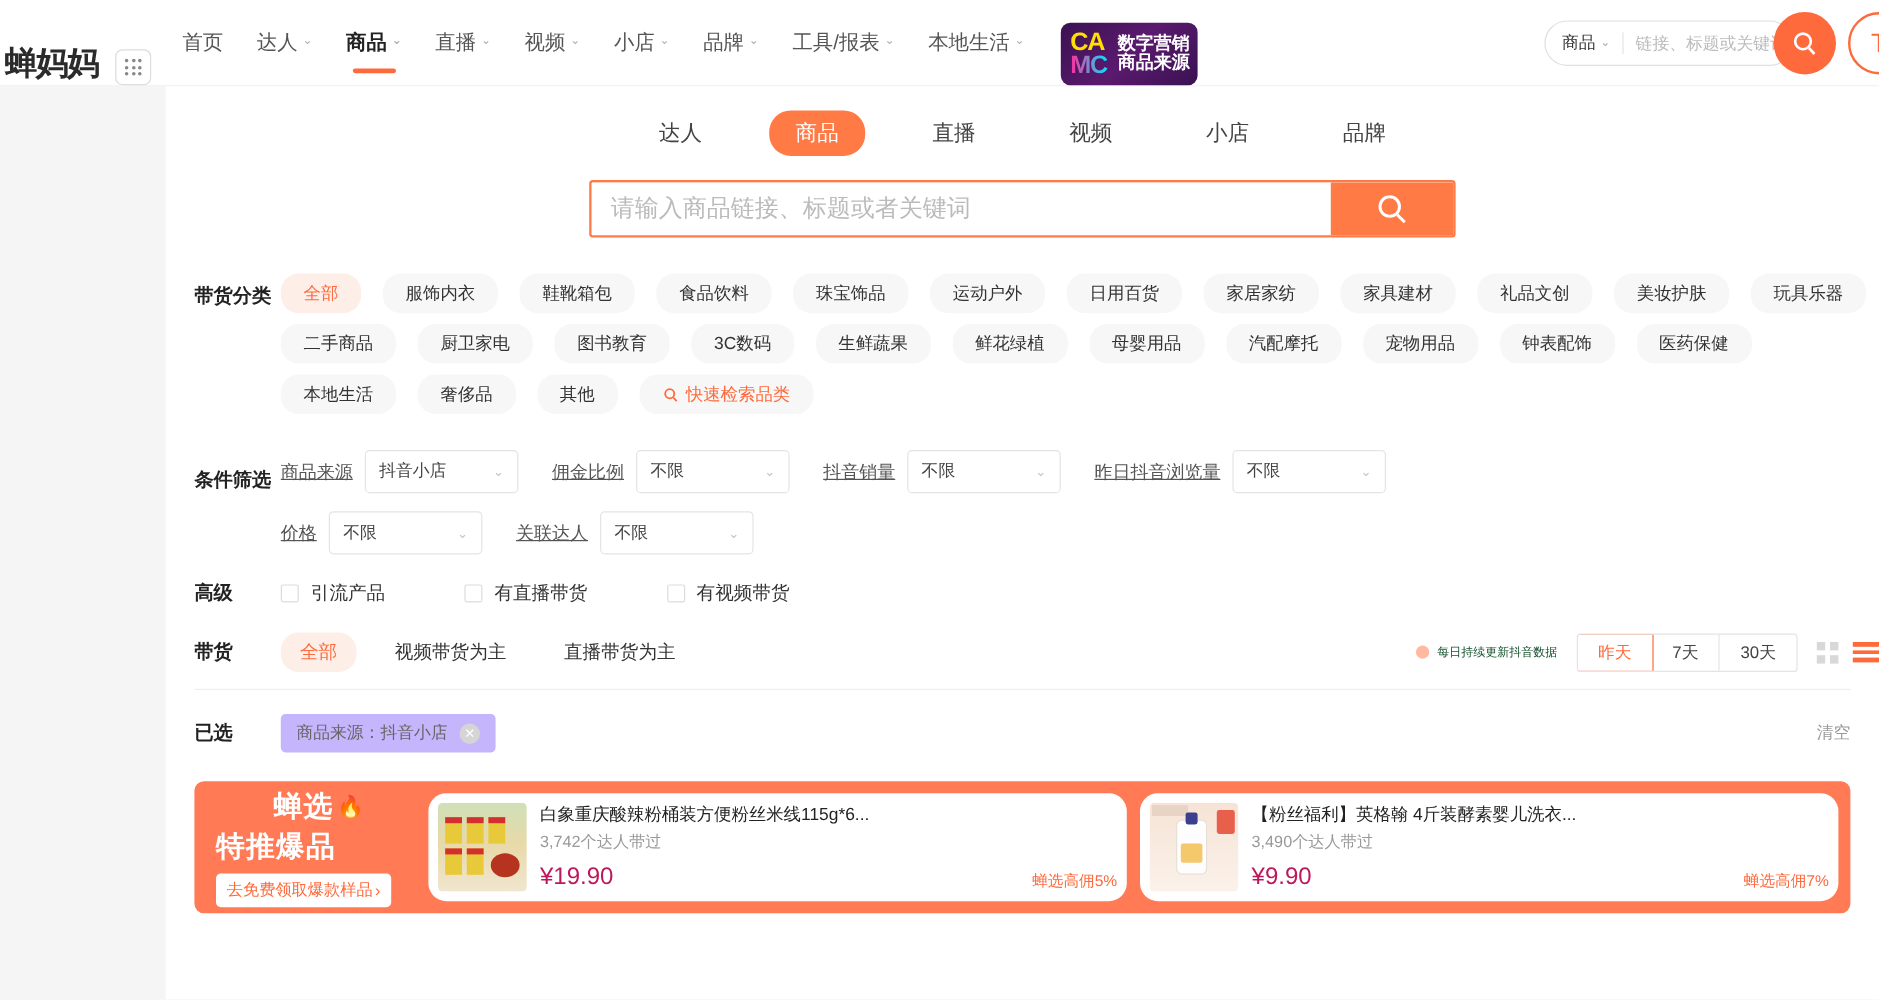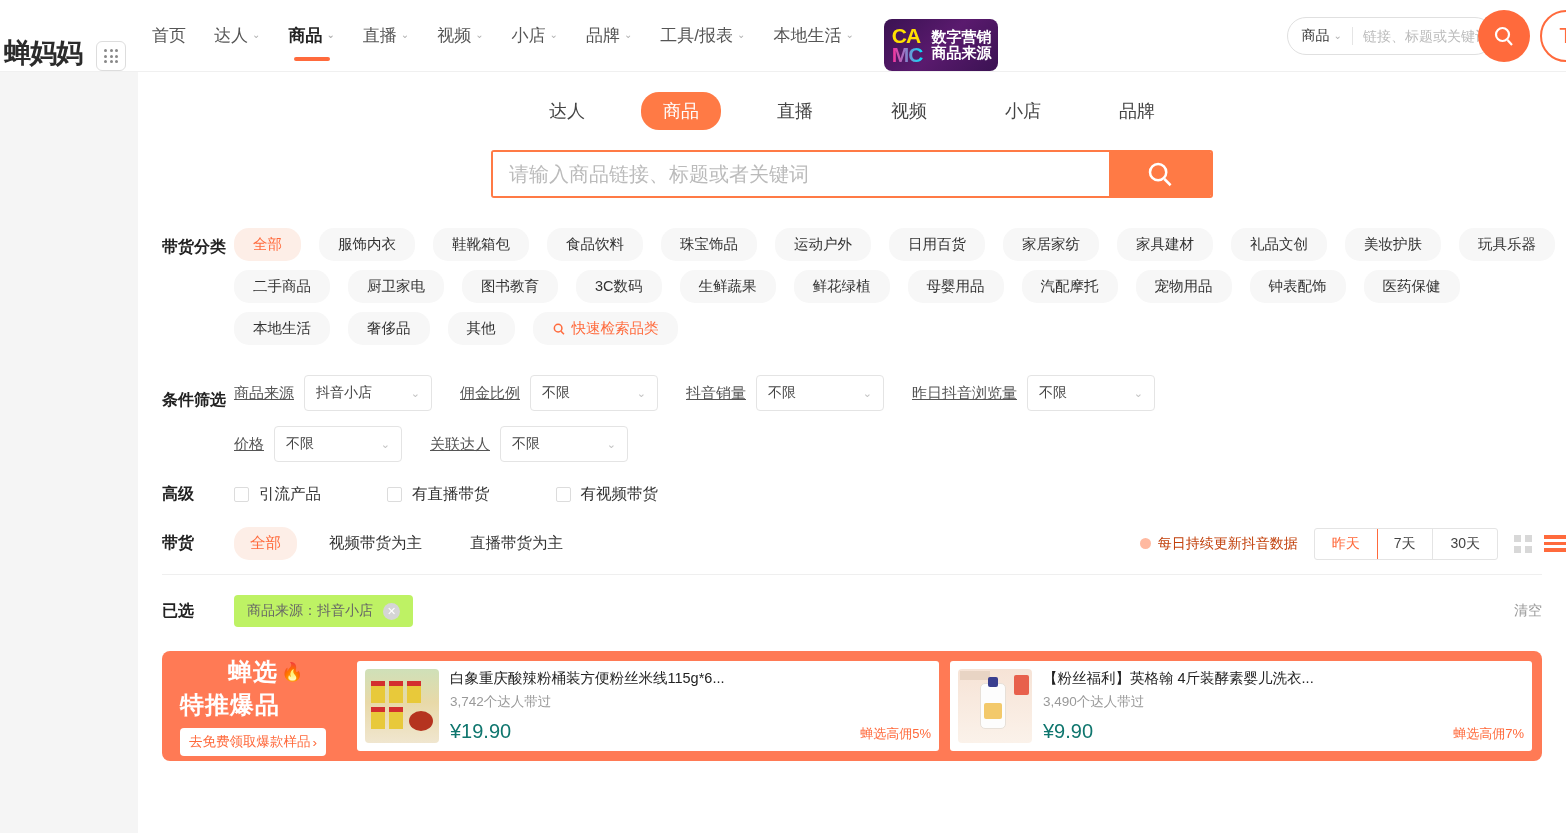--- a/index.html
+++ b/index.html
@@ -114,38 +114,38 @@
 
   .advrow { display: flex; align-items: center; margin-bottom: 22px; }
   .checkwrap { display: flex; align-items: center; gap: 10px; cursor: pointer; }
   .checkbox { width: 15px; height: 15px; border: 1px solid #dcdcdc; border-radius: 2px; background: #fff; flex-shrink: 0; }
   .checklabel { font-size: 15.5px; color: #333; white-space: nowrap; }
 
   .daihuo-row { display: flex; align-items: center; margin-bottom: 6px; position: relative; }
   .dh-opt { font-size: 15.5px; color: #333; padding: 6px 16px; border-radius: 15px; cursor: pointer; white-space: nowrap; }
   .dh-opt.active { background: #fdeee7; color: #ff6a3c; }
   .dh-right { position: absolute; right: 0; display: flex; align-items: center; gap: 16px; }
-  .update-note { display: flex; align-items: center; gap: 7px; font-size: 14px; color: #c2410c; white-space: nowrap; }
+  .update-note { display: flex; align-items: center; gap: 7px; font-size: 10px; color: #14532d; white-space: nowrap; }
   .dot-orange { width: 11px; height: 11px; border-radius: 50%; background: #ffb9a0; }
   .segmented { display: flex; border: 1px solid #e4e4e4; border-radius: 3px; overflow: hidden; height: 32px; }
   .seg { padding: 0 17px; display: flex; align-items: center; font-size: 14px; color: #444; cursor: pointer; border-right: 1px solid #e4e4e4; }
   .seg:last-child { border-right: 0; }
   .seg.active { color: #ff6a3c; border: 1px solid #ff6a3c; margin: -1px; }
   .viewicons { display: flex; align-items: center; gap: 12px; }
   .grid-view { display: grid; grid-template-columns: 7px 7px; gap: 4px; }
   .grid-view i { width: 7px; height: 7px; background: #d8d8d8; display: block; }
   .list-view { display: flex; flex-direction: column; gap: 3px; }
   .list-view i { width: 22px; height: 3.5px; background: #ff6a3c; display: block; }
 
   .divider { height: 1px; background: #efefef; margin: 14px 24px 0 24px; }
 
   .selected-row { display: flex; align-items: center; padding: 20px 24px 0 24px; position: relative; }
   .sel-label { font-size: 16px; font-weight: 700; color: #222; width: 72px; white-space: nowrap; }
   .sel-tag {
-    display: flex; align-items: center; gap: 10px; background: #bef264;
+    display: flex; align-items: center; gap: 10px; background: #c4b5fd;
     border-radius: 4px; padding: 7px 13px; font-size: 14px; color: #666; white-space: nowrap;
   }
   .tag-x { width: 17px; height: 17px; border-radius: 50%; background: #d5d5d5; color: #fff;
     display: flex; align-items: center; justify-content: center; font-size: 11px; cursor: pointer; }
   .clear-btn { position: absolute; right: 24px; font-size: 14px; color: #999; cursor: pointer; }
 
   
   .promo {
     margin: 24px 24px 0 24px; background: #ff7a55; border-radius: 8px;
     display: flex; align-items: center; padding: 10px; gap: 10px; height: 110px;
@@ -153,29 +153,29 @@
   .promo-left { width: 175px; flex-shrink: 0; color: #fff; padding-left: 8px; }
   .promo-t1 { font-size: 24px; font-weight: 800; letter-spacing: 1px; display: flex; align-items: center; gap: 3px; margin-left: 48px; }
   .promo-t2 { font-size: 24px; font-weight: 800; letter-spacing: 1px; margin-top: 1px; }
   .promo-cta {
     margin-top: 7px; background: #fff; color: #ff6a3c; font-size: 13.5px;
     border-radius: 4px; padding: 5px 9px; display: inline-flex; align-items: center; gap: 2px;
     white-space: nowrap; cursor: pointer; font-weight: 500;
   }
   .pcards { display: flex; gap: 11px; flex: 1; min-width: 0; }
   .pcard {
-    background: #fff; border-radius: 3px; flex: 1; min-width: 0;
+    background: #fff; border-radius: 15px; flex: 1; min-width: 0;
     display: flex; padding: 8px; gap: 11px; cursor: pointer; height: 90px;
   }
   .pthumb { width: 74px; height: 74px; border-radius: 4px; flex-shrink: 0; overflow: hidden; position: relative; }
   .pinfo { flex: 1; min-width: 0; display: flex; flex-direction: column; }
   .ptitle { font-size: 14.5px; color: #222; white-space: nowrap; overflow: hidden; text-overflow: ellipsis; }
   .pmeta { font-size: 13.5px; color: #999; margin-top: 5px; }
   .pbottom { margin-top: auto; display: flex; align-items: flex-end; justify-content: space-between; }
-  .pprice { font-size: 20px; color: #0f766e; font-weight: 400; }
+  .pprice { font-size: 20px; color: #be185d; font-weight: 400; }
   .pcomm { font-size: 13px; color: #ff6a3c; white-space: nowrap; }
 </style>
 </head>
 <body>
 
 <div class="topnav">
   <div class="logo">蝉妈妈</div>
   <div class="grid-btn">
     <span class="grid-dots">
       <i></i>

